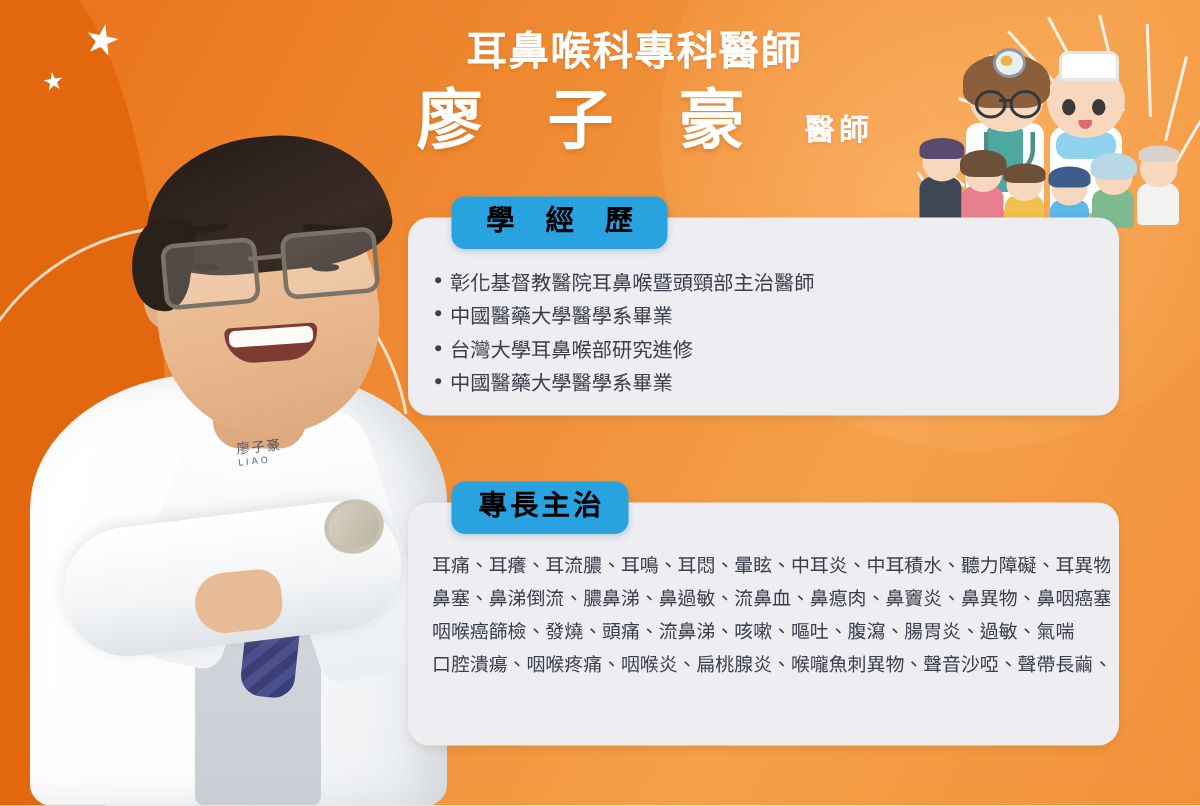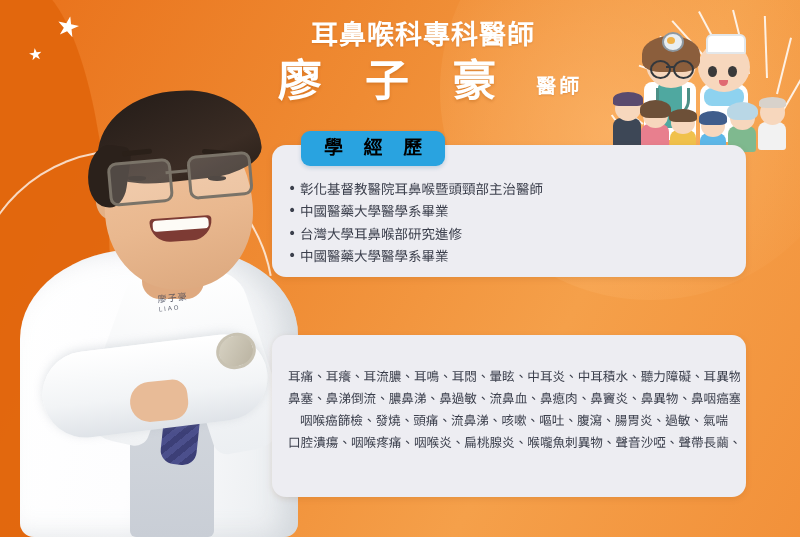--- a/index.html
+++ b/index.html
@@ -387,21 +387,20 @@
     top: -1px;
     color: #3b3f4c;
     font-size: 14px;
   }
 
   .spec-lines {
     position: absolute;
     left: 288px;
     top: 366px;
     width: 452px;
-    text-align: center;
   }
   .spec-lines div {
     font-size: 12.6px;
     color: #3b3f4c;
     line-height: 1.74;
     white-space: nowrap;
     overflow: hidden;
   }
 </style>
 </head>
@@ -525,20 +524,21 @@
   <div class="card card-edu"></div>
   <div class="badge badge-edu">學 經 歷</div>
   <ul class="edu-list">
     <li>彰化基督教醫院耳鼻喉暨頭頸部主治醫師</li>
     <li>中國醫藥大學醫學系畢業</li>
     <li>台灣大學耳鼻喉部研究進修</li>
     <li>中國醫藥大學醫學系畢業</li>
   </ul>
 
   <div class="card card-spec"></div>
+  <div class="badge badge-spec">專長主治</div>
   <div class="spec-lines">
     <div>耳痛、耳癢、耳流膿、耳鳴、耳悶、暈眩、中耳炎、中耳積水、聽力障礙、耳異物</div>
     <div>鼻塞、鼻涕倒流、膿鼻涕、鼻過敏、流鼻血、鼻瘜肉、鼻竇炎、鼻異物、鼻咽癌塞檢</div>
     <div>咽喉癌篩檢、發燒、頭痛、流鼻涕、咳嗽、嘔吐、腹瀉、腸胃炎、過敏、氣喘</div>
     <div>口腔潰瘍、咽喉疼痛、咽喉炎、扁桃腺炎、喉嚨魚刺異物、聲音沙啞、聲帶長繭、打鼾睡眠呼</div>
   </div>
 
 </div>
 
 </body></html>

